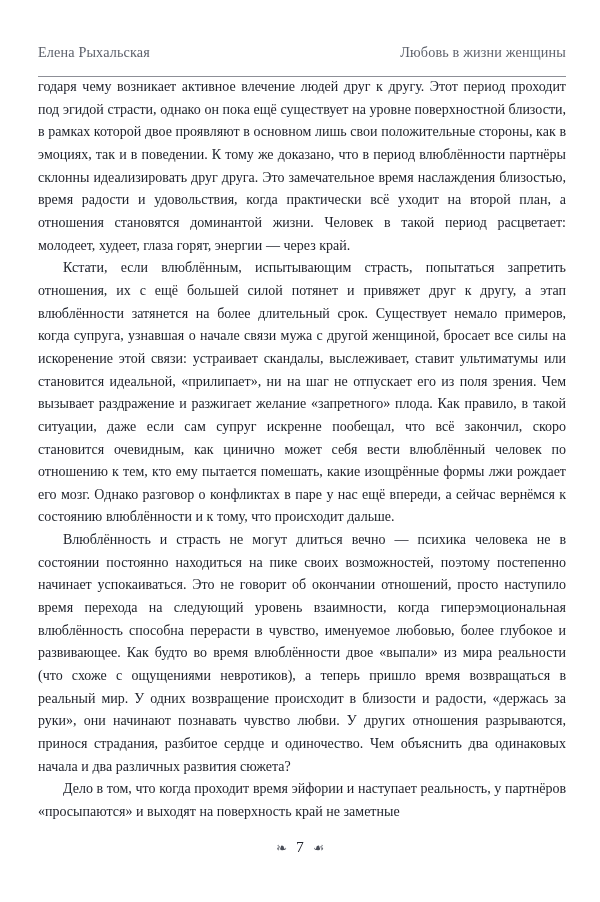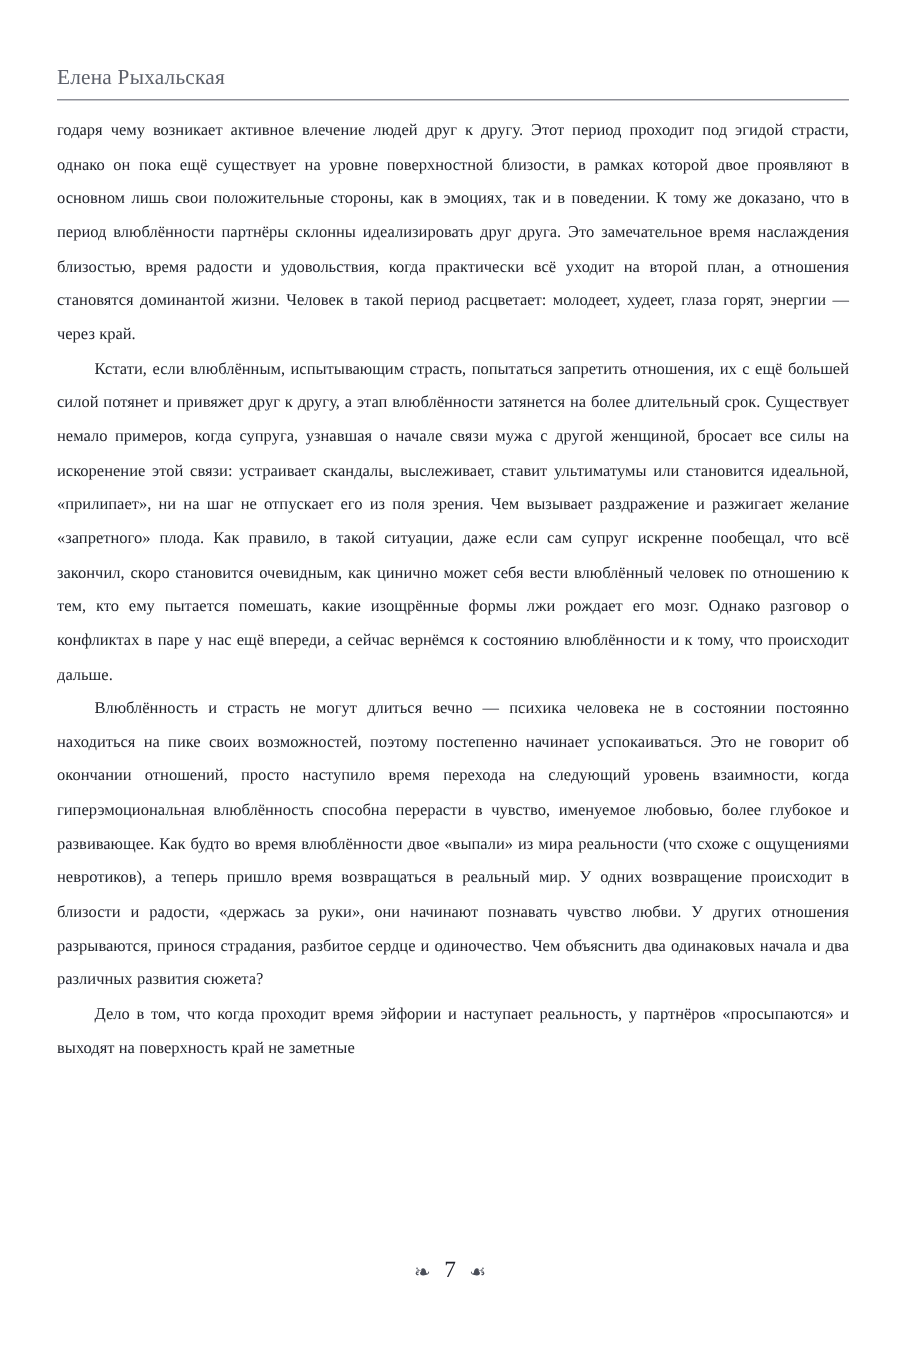--- a/index.html
+++ b/index.html
@@ -18,37 +18,37 @@
   }
   .running-head {
     position: absolute;
     left: 38px;
     top: 44px;
     width: 528px;
     display: flex;
     justify-content: space-between;
     align-items: baseline;
     border-bottom: 1px solid #8d8f97;
-    padding-bottom: 5px;
+    padding-bottom: 15px;
   }
   .running-head .rh-text {
     font-size: 14.2px;
     color: #5d616b;
     letter-spacing: 0.15px;
     white-space: nowrap;
   }
   .body-col {
     position: absolute;
     left: 38px;
     top: 76px;
     width: 528px;
   }
   .body-col p {
     margin: 0;
-    font-size: 11px;
+    font-size: 14px;
     line-height: 22.65px;
     color: #20232c;
     text-align: justify;
     text-justify: inter-word;
     text-indent: 25px;
     hyphens: manual;
     word-spacing: 0.1px;
   }
   .body-col p.no-indent {
     text-indent: 0;
@@ -78,20 +78,21 @@
     color: #20232c;
   }
 </style>
 </head>
 <body>
 
 <div class="page">
 
   <div class="running-head">
     <span class="rh-text">Елена Рыхальская</span>
+    <span class="rh-text">Любовь в жизни женщины</span>
   </div>
 
   <div class="body-col">
     <p class="no-indent">годаря чему возникает активное влечение людей друг к другу. Этот период проходит под эгидой страсти, однако он пока ещё существует на уровне поверхностной близости, в рамках которой двое проявляют в основном лишь свои положительные стороны, как в эмоциях, так и в поведении. К тому же доказано, что в период влюблённости партнёры склонны идеализировать друг друга. Это замечательное время наслаждения близостью, время радости и удовольствия, когда практически всё уходит на второй план, а отношения становятся доминантой жизни. Человек в такой период расцветает: молодеет, худеет, глаза горят, энергии — через край.</p>
     <p>Кстати, если влюблённым, испытывающим страсть, попытаться запретить отношения, их с ещё большей силой потянет и привяжет друг к другу, а этап влюблённости затянется на более длительный срок. Существует немало примеров, когда супруга, узнавшая о начале связи мужа с другой женщиной, бросает все силы на искоренение этой связи: устраивает скандалы, выслеживает, ставит ультиматумы или становится идеальной, «прилипает», ни на шаг не отпускает его из поля зрения. Чем вызывает раздражение и разжигает желание «запретного» плода. Как правило, в такой ситуации, даже если сам супруг искренне пообещал, что всё закончил, скоро становится очевидным, как цинично может себя вести влюблённый человек по отношению к тем, кто ему пытается помешать, какие изощрённые формы лжи рождает его мозг. Однако разговор о конфликтах в паре у нас ещё впереди, а сейчас вернёмся к состоянию влюблённости и к тому, что происходит дальше.</p>
     <p>Влюблённость и страсть не могут длиться вечно — психика человека не в состоянии постоянно находиться на пике своих возможностей, поэтому постепенно начинает успокаиваться. Это не говорит об окончании отношений, просто наступило время перехода на следующий уровень взаимности, когда гиперэмоциональная влюблённость способна перерасти в чувство, именуемое любовью, более глубокое и развивающее. Как будто во время влюблённости двое «выпали» из мира реальности (что схоже с ощущениями невротиков), а теперь пришло время возвращаться в реальный мир. У одних возвращение происходит в близости и радости, «держась за руки», они начинают познавать чувство любви. У других отношения разрываются, принося страдания, разбитое сердце и одиночество. Чем объяснить два одинаковых начала и два различных развития сюжета?</p>
     <p>Дело в том, что когда проходит время эйфории и наступает реальность, у партнёров «просыпаются» и выходят на поверхность край не заметные</p>
   </div>
 
   <div class="folio">

